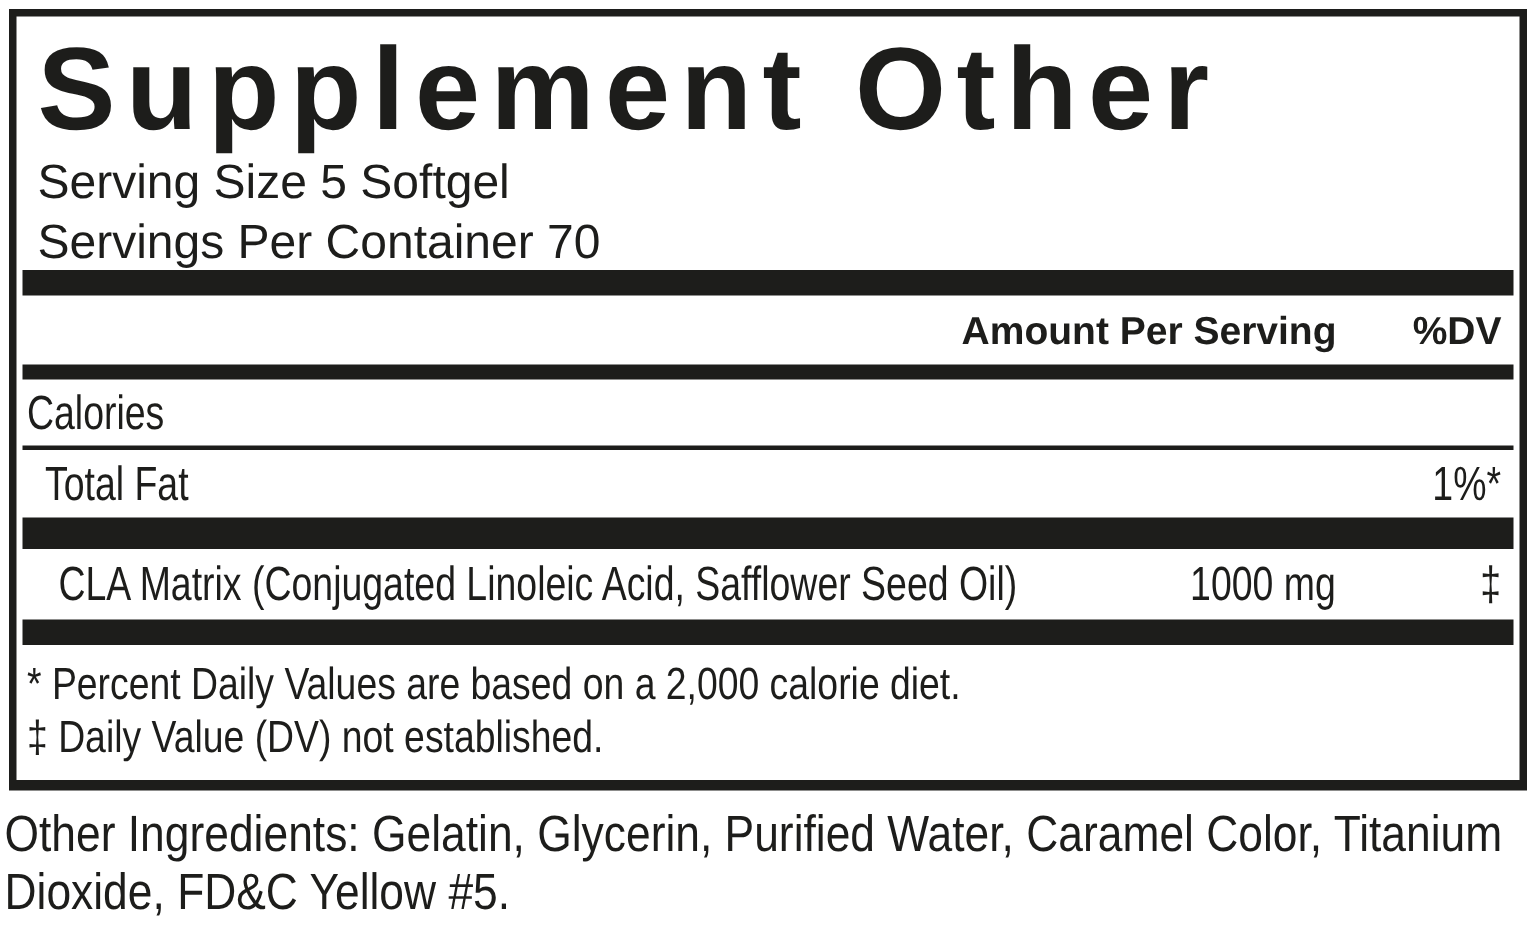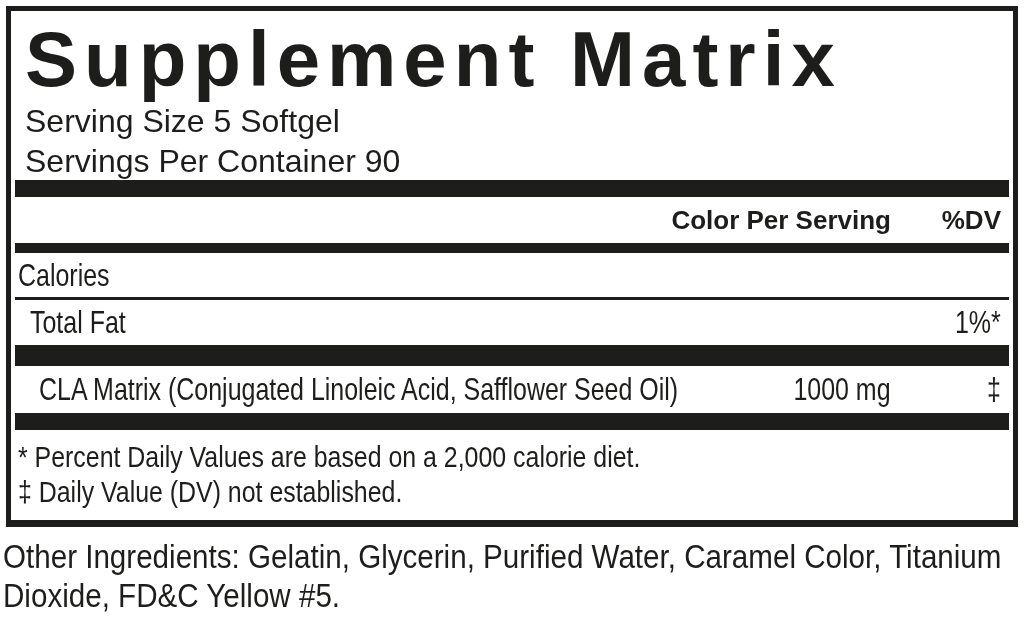--- a/index.html
+++ b/index.html
@@ -91,30 +91,30 @@
     transform: scaleX(0.87);
     transform-origin: 0 0;
   }
 </style>
 </head>
 <body>
 
 <div class="facts-box">
 
   <div class="panel-head">
-    <div class="title">Supplement Matrix</div>
+    <div class="title">Supplement Other</div>
     <div class="serving-line first">Serving Size 5 Softgel</div>
-    <div class="serving-line">Servings Per Container 90</div>
+    <div class="serving-line">Servings Per Container 70</div>
   </div>
 
   <div class="bar bar-1"></div>
 
   <div class="row row-header">
     <span class="cell-name"></span>
-    <span class="cell-amt">Color Per Serving</span>
+    <span class="cell-amt">Amount Per Serving</span>
     <span class="cell-dv">%DV</span>
   </div>
 
   <div class="bar bar-2"></div>
 
   <div class="row row-calories nutrient">
     <span class="cell-name"><span class="cond cond-l">Calories</span></span>
     <span class="cell-dv"><span class="cond cond-r"></span></span>
   </div>
 

